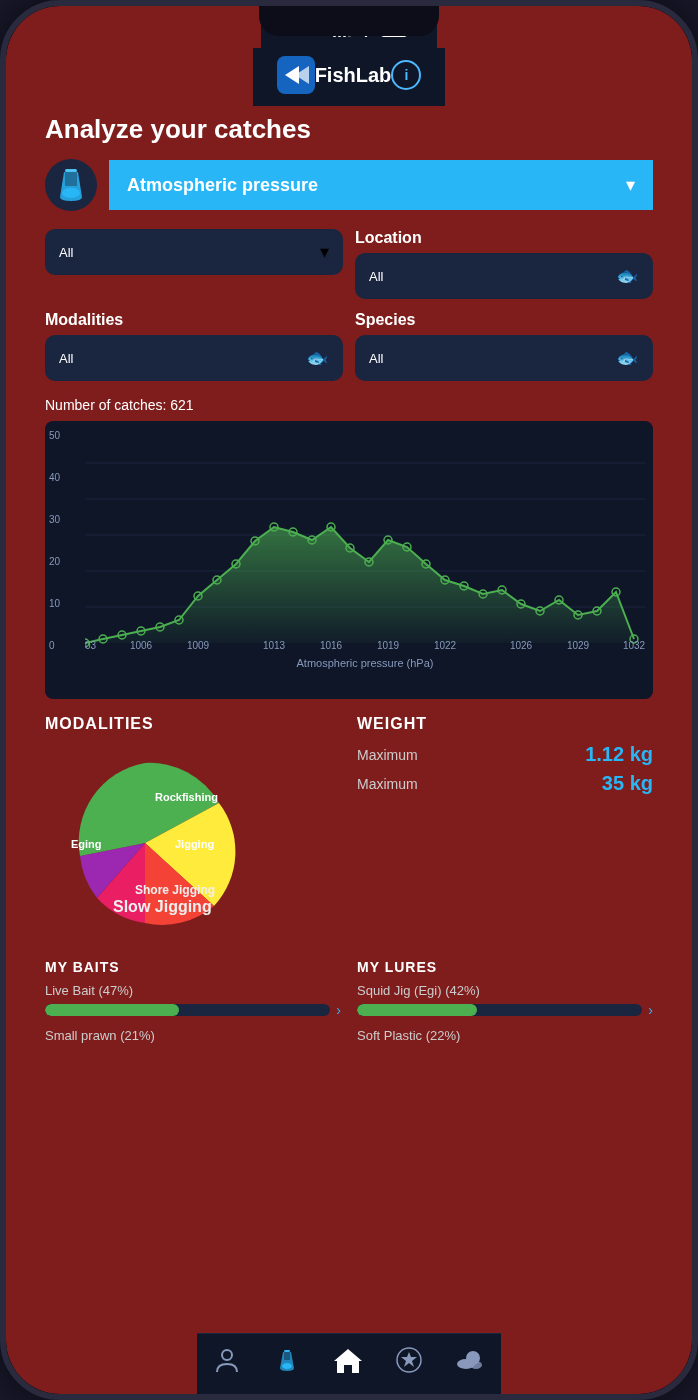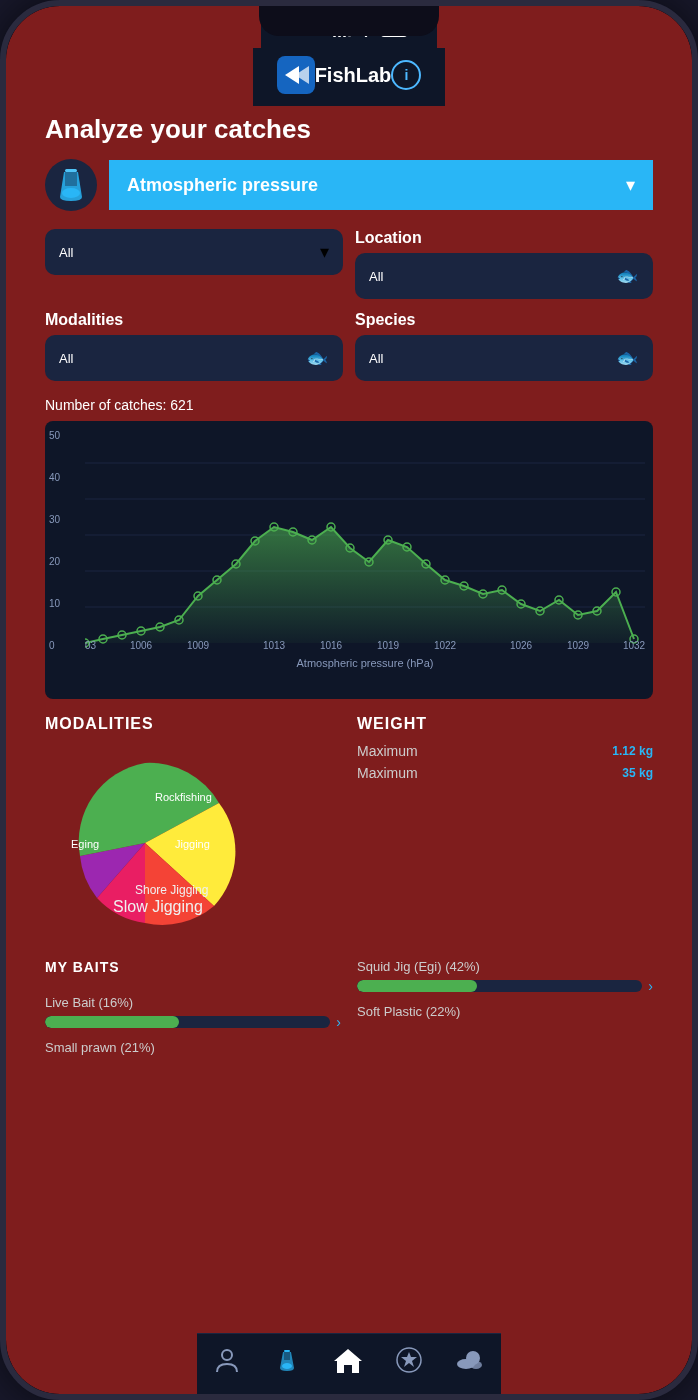--- a/index.html
+++ b/index.html
@@ -236,42 +236,42 @@
       margin-bottom: 10px;
     }
     .weight-items { margin-top: 8px; }
     .weight-row {
       display: flex;
       justify-content: space-between;
       align-items: center;
       margin-bottom: 6px;
     }
     .weight-label { color: #ccc; font-size: 14px; }
-    .weight-value { color: #29b6f6; font-size: 12px; font-weight: 700; }
+    .weight-value { color: #29b6f6; font-size: 20px; font-weight: 700; }
     .pie-label {
       position: absolute;
       font-size: 12px;
-      font-weight: 400;
+      font-weight: 700;
       color: white;
       pointer-events: none;
       white-space: nowrap;
     }
     .baits-lures-row {
       display: grid;
       grid-template-columns: 1fr 1fr;
       gap: 16px;
       margin-bottom: 16px;
     }
     .bait-lure-section { }
     .bait-lure-title {
       color: white;
       font-size: 14px;
       font-weight: 800;
       letter-spacing: 1px;
-      margin-bottom: 20px;
+      margin-bottom: 8px;
     }
     .bait-item { margin-bottom: 10px; }
     .bait-label { color: #ccc; font-size: 13px; margin-bottom: 4px; }
     .bait-bar-row {
       display: flex;
       align-items: center;
       gap: 6px;
     }
     .bait-bar-container {
       flex: 1;
@@ -502,33 +502,34 @@
               <span class="weight-value">35 kg</span>
             </div>
           </div>
         </div>
       </div>
 
       <div class="baits-lures-row">
         <div class="bait-lure-section">
           <div class="bait-lure-title">MY BAITS</div>
           <div class="bait-item">
-            <div class="bait-label">Live Bait (16%)</div>
+            <div class="bait-label">Live Bait (47%)</div>
             <div class="bait-bar-row">
               <div class="bait-bar-container">
                 <div class="bait-bar" style="width:47%"></div>
               </div>
               <span class="bait-arrow">›</span>
             </div>
           </div>
           <div class="bait-item">
             <div class="bait-label">Small prawn (21%)</div>
           </div>
         </div>
         <div class="bait-lure-section">
+          <div class="bait-lure-title">MY LURES</div>
           <div class="bait-item">
             <div class="bait-label">Squid Jig (Egi) (42%)</div>
             <div class="bait-bar-row">
               <div class="bait-bar-container">
                 <div class="bait-bar" style="width:42%"></div>
               </div>
               <span class="bait-arrow">›</span>
             </div>
           </div>
           <div class="bait-item">

